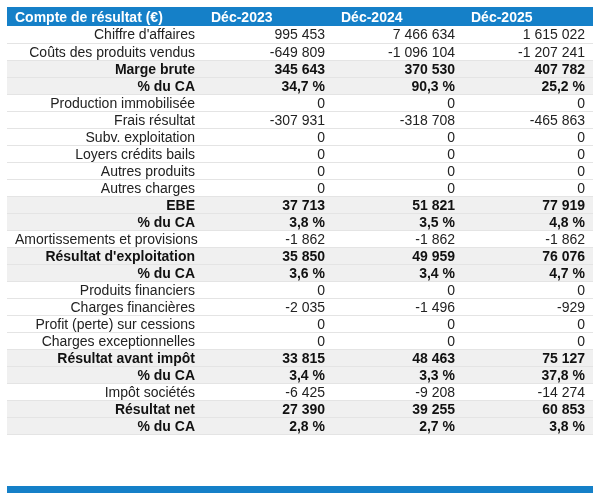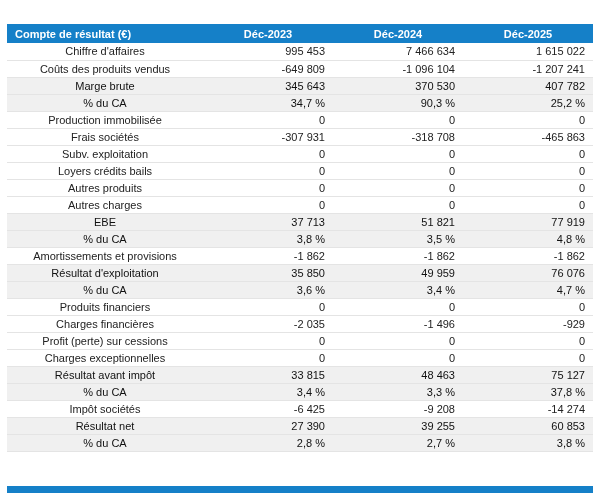--- a/index.html
+++ b/index.html
@@ -5,55 +5,55 @@
   * { margin: 0; padding: 0; box-sizing: border-box; }
   html, body { background: #ffffff; }
   body {
     width: 600px; height: 495px;
     font-family: "Liberation Sans", "DejaVu Sans", sans-serif;
     -webkit-font-smoothing: antialiased;
   }
   .page { position: relative; width: 600px; height: 495px; background: #ffffff; overflow: hidden; }
 
   table.statement {
-    position: absolute; left: 7px; top: 24px;
+    position: absolute; left: 7px; top: 7px;
     width: 586px;
     border-collapse: collapse;
     table-layout: fixed;
-    font-size: 11px;
+    font-size: 14px;
     color: var(--text, #222222);
   }
   col.c-label { width: 196px; }
   col.c-num  { width: 130px; }
 
   thead th {
     background: var(--header-bg, #1580C8);
     color: var(--header-text, #ffffff);
     font-weight: bold;
     height: 19px;
     padding: 0 8px;
-    text-align: center;
+    text-align: left;
     white-space: nowrap;
     overflow: hidden;
   }
   thead th.label { text-align: left; }
 
   tbody td {
     height: 17px;
     padding: 0 8px;
     border-bottom: 1px solid var(--row-border, #e4e4e4);
     text-align: right;
     white-space: nowrap;
     overflow: hidden;
     background: #ffffff;
   }
-  tbody td.label { text-align: center; }
+  tbody td.label { text-align: right; }
   tbody tr.hl td {
     background: var(--highlight-bg, #f0f0f0);
-    font-weight: normal;
+    font-weight: bold;
     color: #111111;
   }
 
   .footer-bar {
     position: absolute; left: 7px; top: 486px;
     width: 586px; height: 7px;
     background: var(--header-bg, #1580C8);
   }
 </style>
 </head>
@@ -101,21 +101,21 @@
     <td>90,3 %</td>
     <td>25,2 %</td>
   </tr>
         <tr>
     <td class="label">Production immobilisée</td>
     <td>0</td>
     <td>0</td>
     <td>0</td>
   </tr>
         <tr>
-    <td class="label">Frais sociétés</td>
+    <td class="label">Frais résultat</td>
     <td>-307 931</td>
     <td>-318 708</td>
     <td>-465 863</td>
   </tr>
         <tr>
     <td class="label">Subv. exploitation</td>
     <td>0</td>
     <td>0</td>
     <td>0</td>
   </tr>

